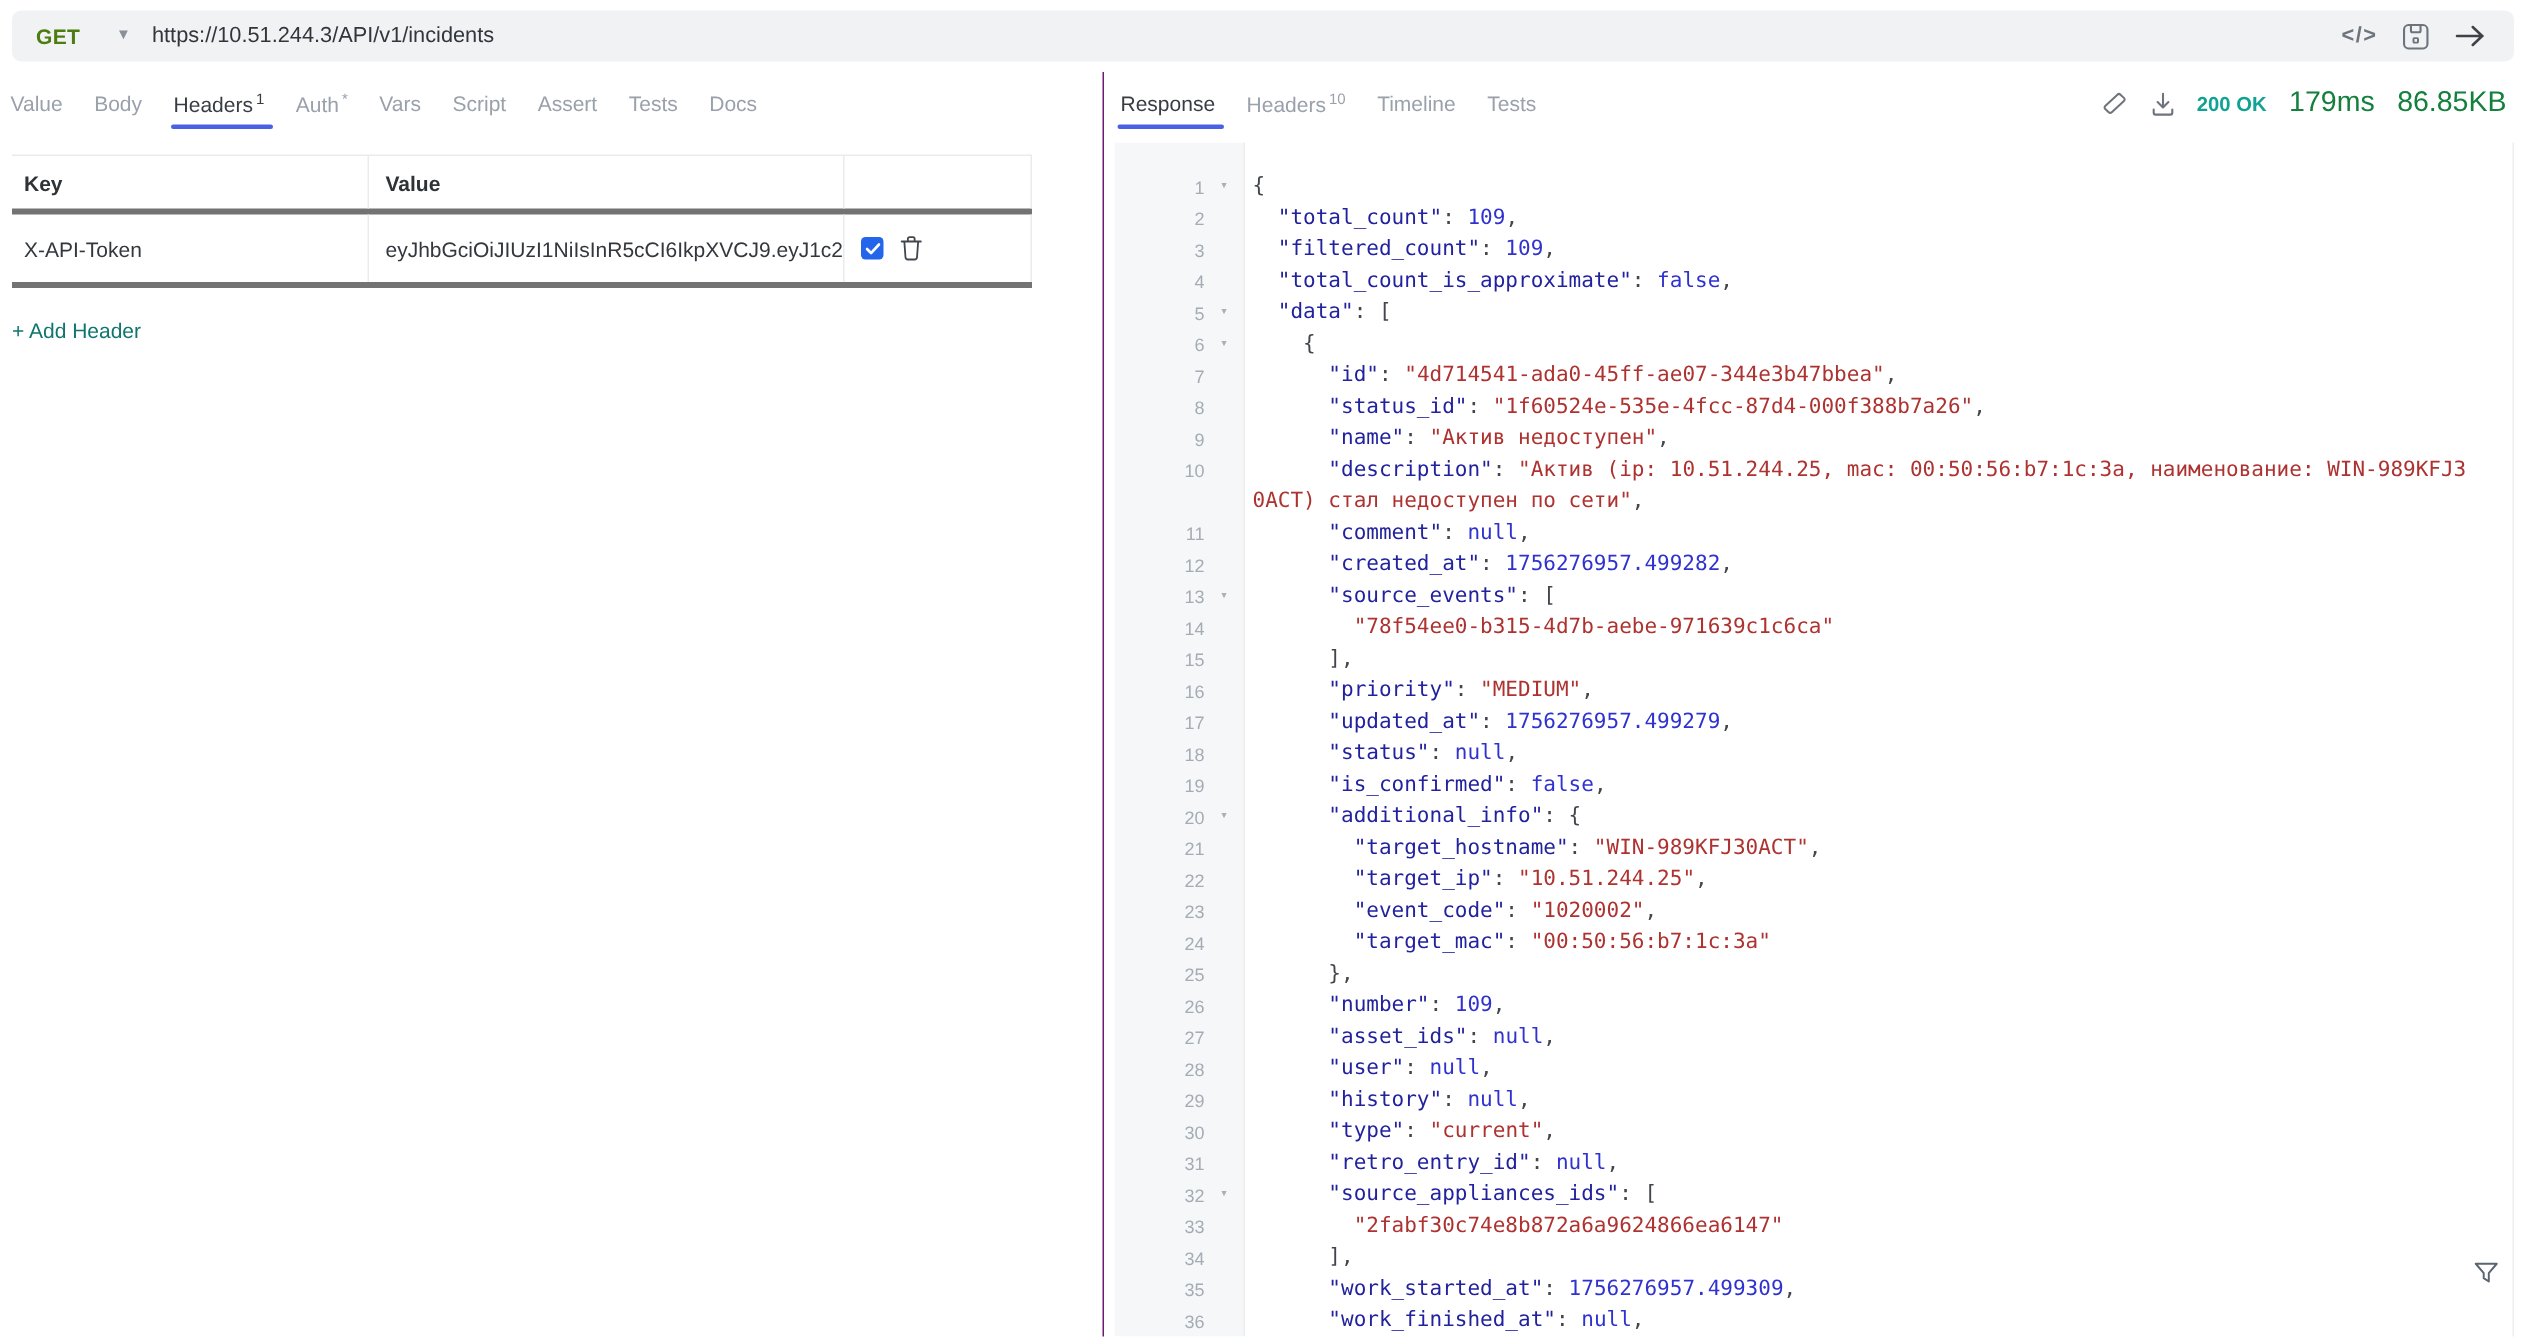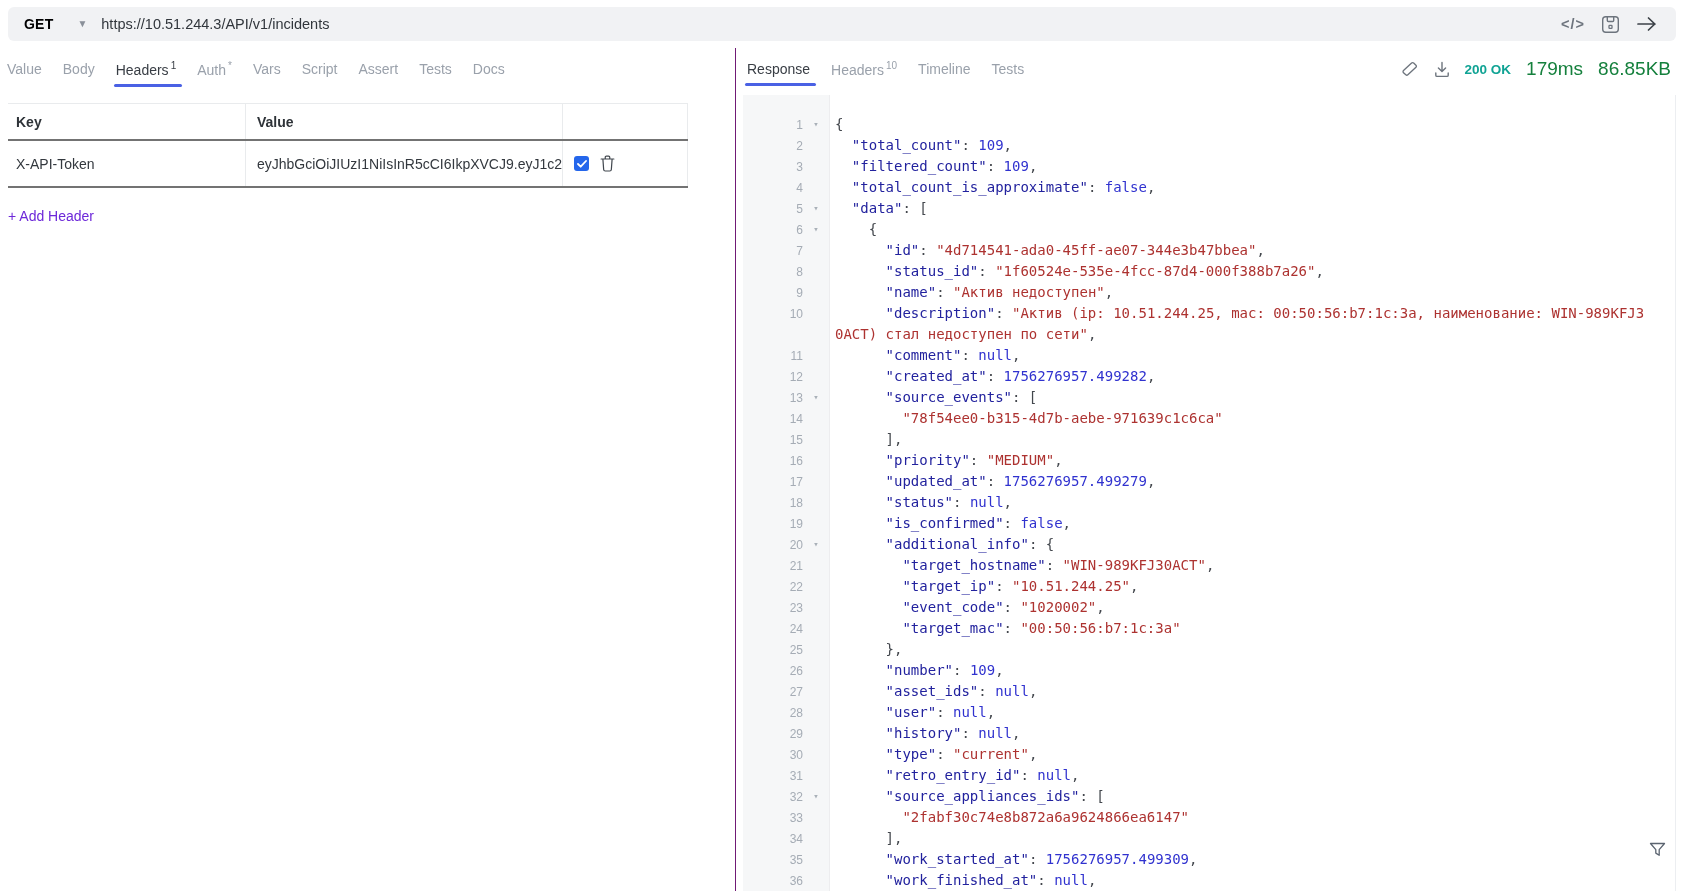--- a/index.html
+++ b/index.html
@@ -7,49 +7,49 @@
     width:1684px;height:891px;position:relative;overflow:hidden;
     background:#ffffff;font-family:"Liberation Sans",sans-serif;
     -webkit-font-smoothing:antialiased;
   }
   
   .url-bar{
     position:absolute;left:8px;top:7px;width:1668px;height:34px;
     background:#f1f2f4;border-radius:6px;display:flex;align-items:center;
   }
   .method{display:flex;align-items:center;padding-left:16px;cursor:pointer;}
-  .method .m-label{font-size:14px;font-weight:700;color:#000000;letter-spacing:.2px;}
+  .method .m-label{font-size:14px;font-weight:700;color:#4d7c0f;letter-spacing:.2px;}
   .method .chev{margin-left:24px;font-size:10px;color:#8a9099;line-height:1;}
   .url-text{margin-left:14px;font-size:14.5px;color:#31363c;}
   .bar-icons{margin-left:auto;display:flex;align-items:center;gap:16px;padding-right:18px;}
   .bar-icons .ic{display:flex;align-items:center;justify-content:center;cursor:pointer;}
   .code-glyph{font-size:14.5px;color:#6d747d;font-weight:600;letter-spacing:1px;}
   
   .tabs{display:flex;gap:21px;align-items:center;height:42px;}
   .tab{font-size:14px;color:#9aa1ab;position:relative;cursor:pointer;white-space:nowrap;}
   .tab sup{font-size:10px;margin-left:2px;}
   .tab.active{color:#383d44;}
   .tab.active::after{
     content:"";position:absolute;left:-2px;right:-6px;bottom:-9px;height:3px;
     background:#4a61e4;border-radius:2px;
   }
   
   .left{position:absolute;left:0;top:48px;width:735px;bottom:0;}
   .left .tabs{padding-left:7px;}
   .htable{margin:13px 0 0 8px;width:680px;font-size:14px;color:#33383e;}
-  .hrow{display:flex;border-bottom:2px solid #737373;}
+  .hrow{display:flex;border-bottom:4px solid #737373;}
   .hrow.head{border-top:1px solid #e9ebed;height:35px;font-weight:700;color:#2e3338;}
   .hrow.bodyrow{height:45px;}
   .hcell{display:flex;align-items:center;overflow:hidden;white-space:nowrap;}
   .hcell.c-key{width:229px;padding-left:8px;flex:0 0 auto;}
   .hcell.c-val{width:305px;padding-left:11px;flex:0 0 auto;border-left:1px solid #e9ebed;}
   .hcell.c-act{flex:1;border-left:1px solid #e9ebed;border-right:1px solid #e9ebed;padding-left:11px;gap:11px;}
   .cb{width:15px;height:15px;border-radius:3px;background:#2466eb;display:flex;align-items:center;justify-content:center;cursor:pointer;flex:0 0 auto;}
   .trash{cursor:pointer;display:flex;align-items:center;}
-  .add-hdr{margin:20px 0 12px 8px;color:#6d28d9;font-size:14px;cursor:pointer;display:inline-block;}
+  .add-hdr{margin:20px 0 12px 8px;color:#0f766e;font-size:14px;cursor:pointer;display:inline-block;}
   
   .right{position:absolute;left:735px;top:48px;right:0;bottom:0;border-left:1px solid #701a75;}
   .resp-head{display:flex;align-items:center;height:42px;padding-left:11px;}
   .resp-meta{margin-left:auto;display:flex;align-items:center;gap:15px;padding-right:13px;}
   .resp-meta .ic{display:flex;align-items:center;cursor:pointer;}
   .status{color:#10a394;font-weight:700;font-size:13.5px;}
   .mgray{color:#15803d;font-weight:400;font-size:19px;}
   
   .code-wrap{position:absolute;left:7px;top:47px;right:8px;bottom:0;overflow:hidden;}
   .gutter-bg{position:absolute;left:0;top:0;width:86px;bottom:0;background:#f6f7f8;border-right:1px solid #ededef;}

